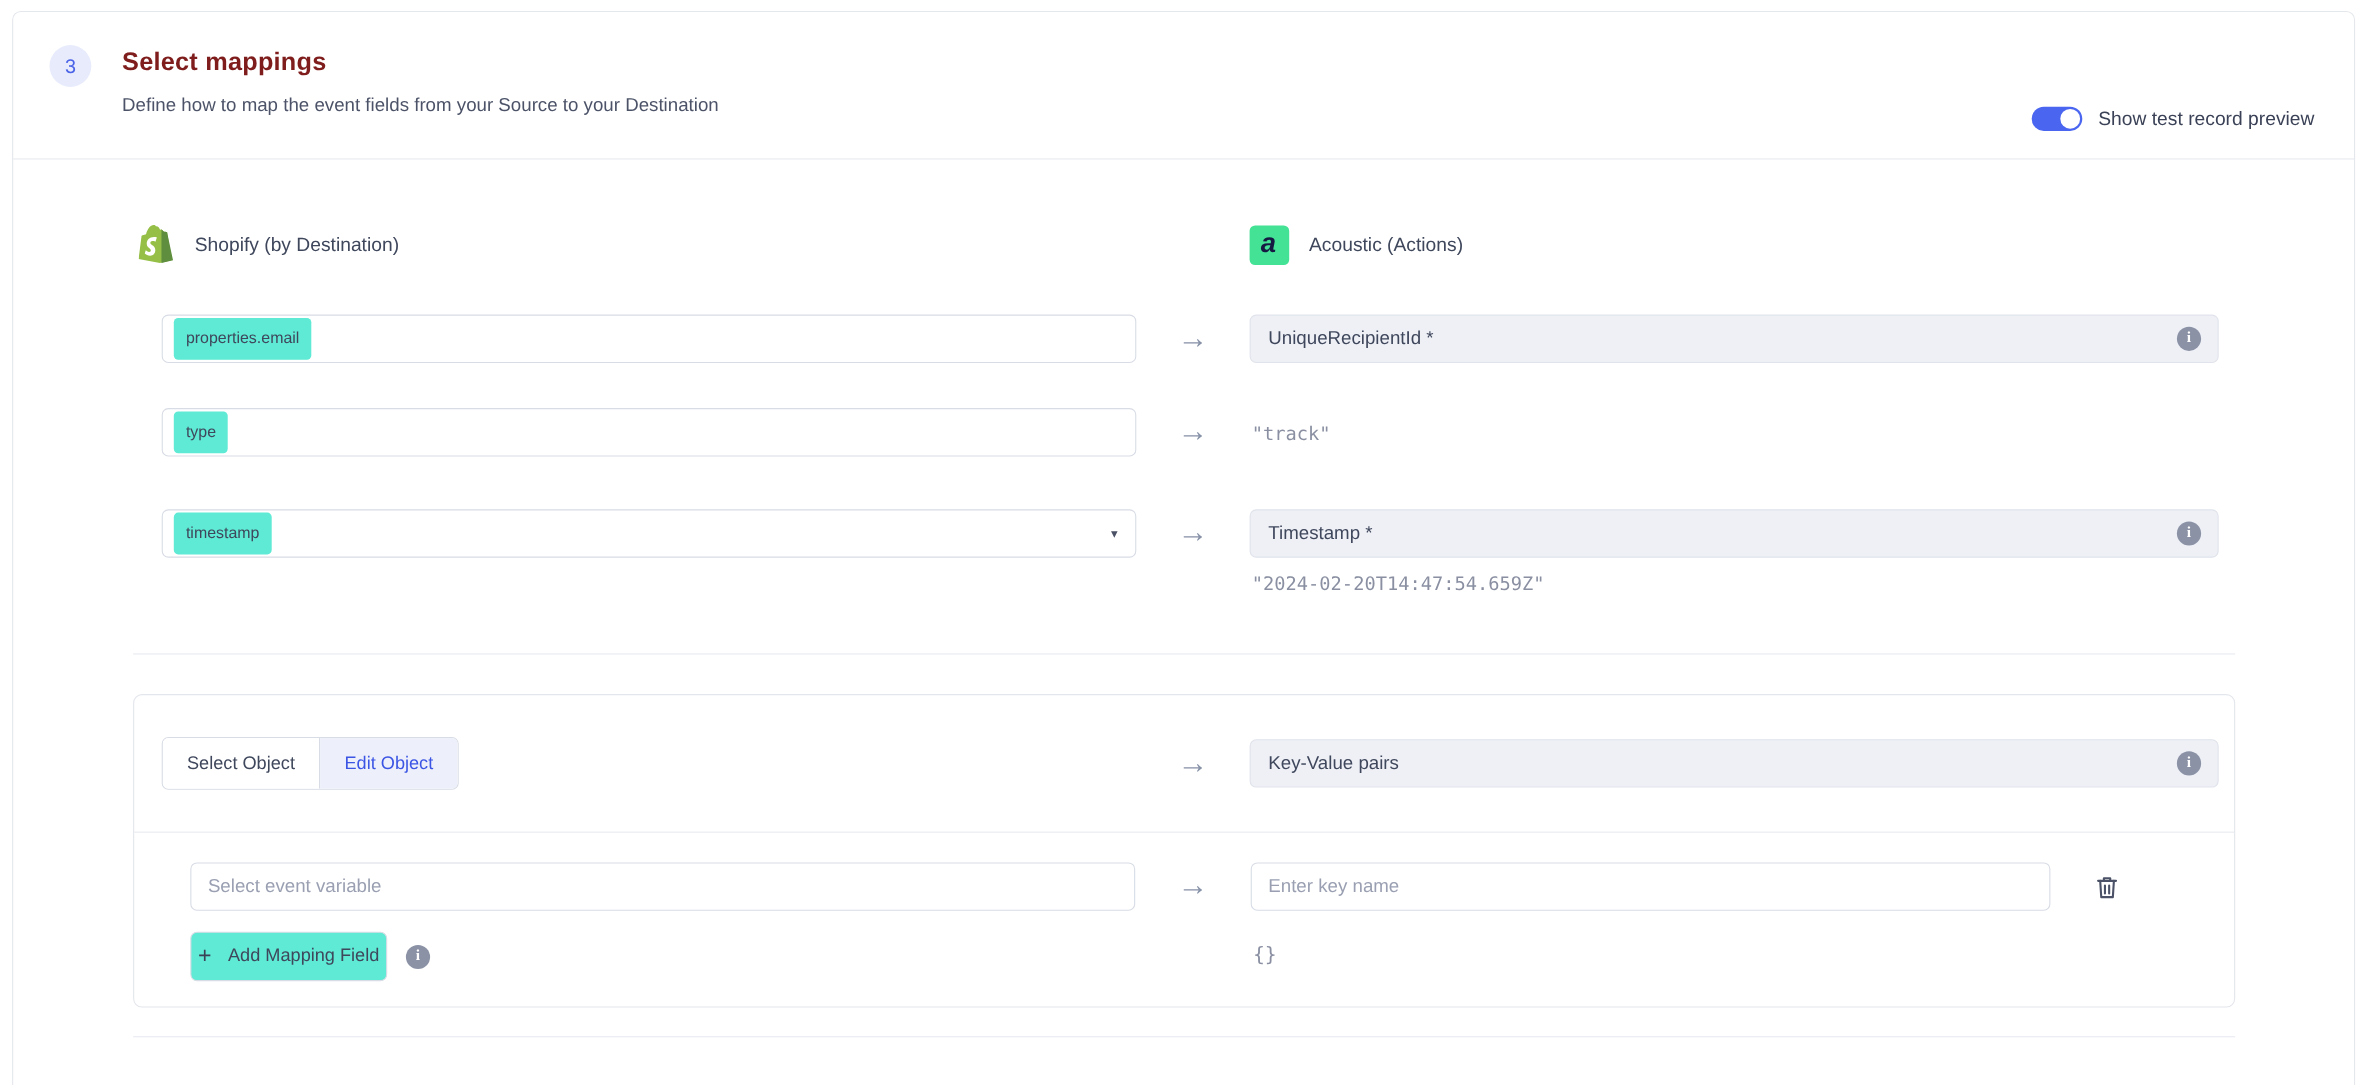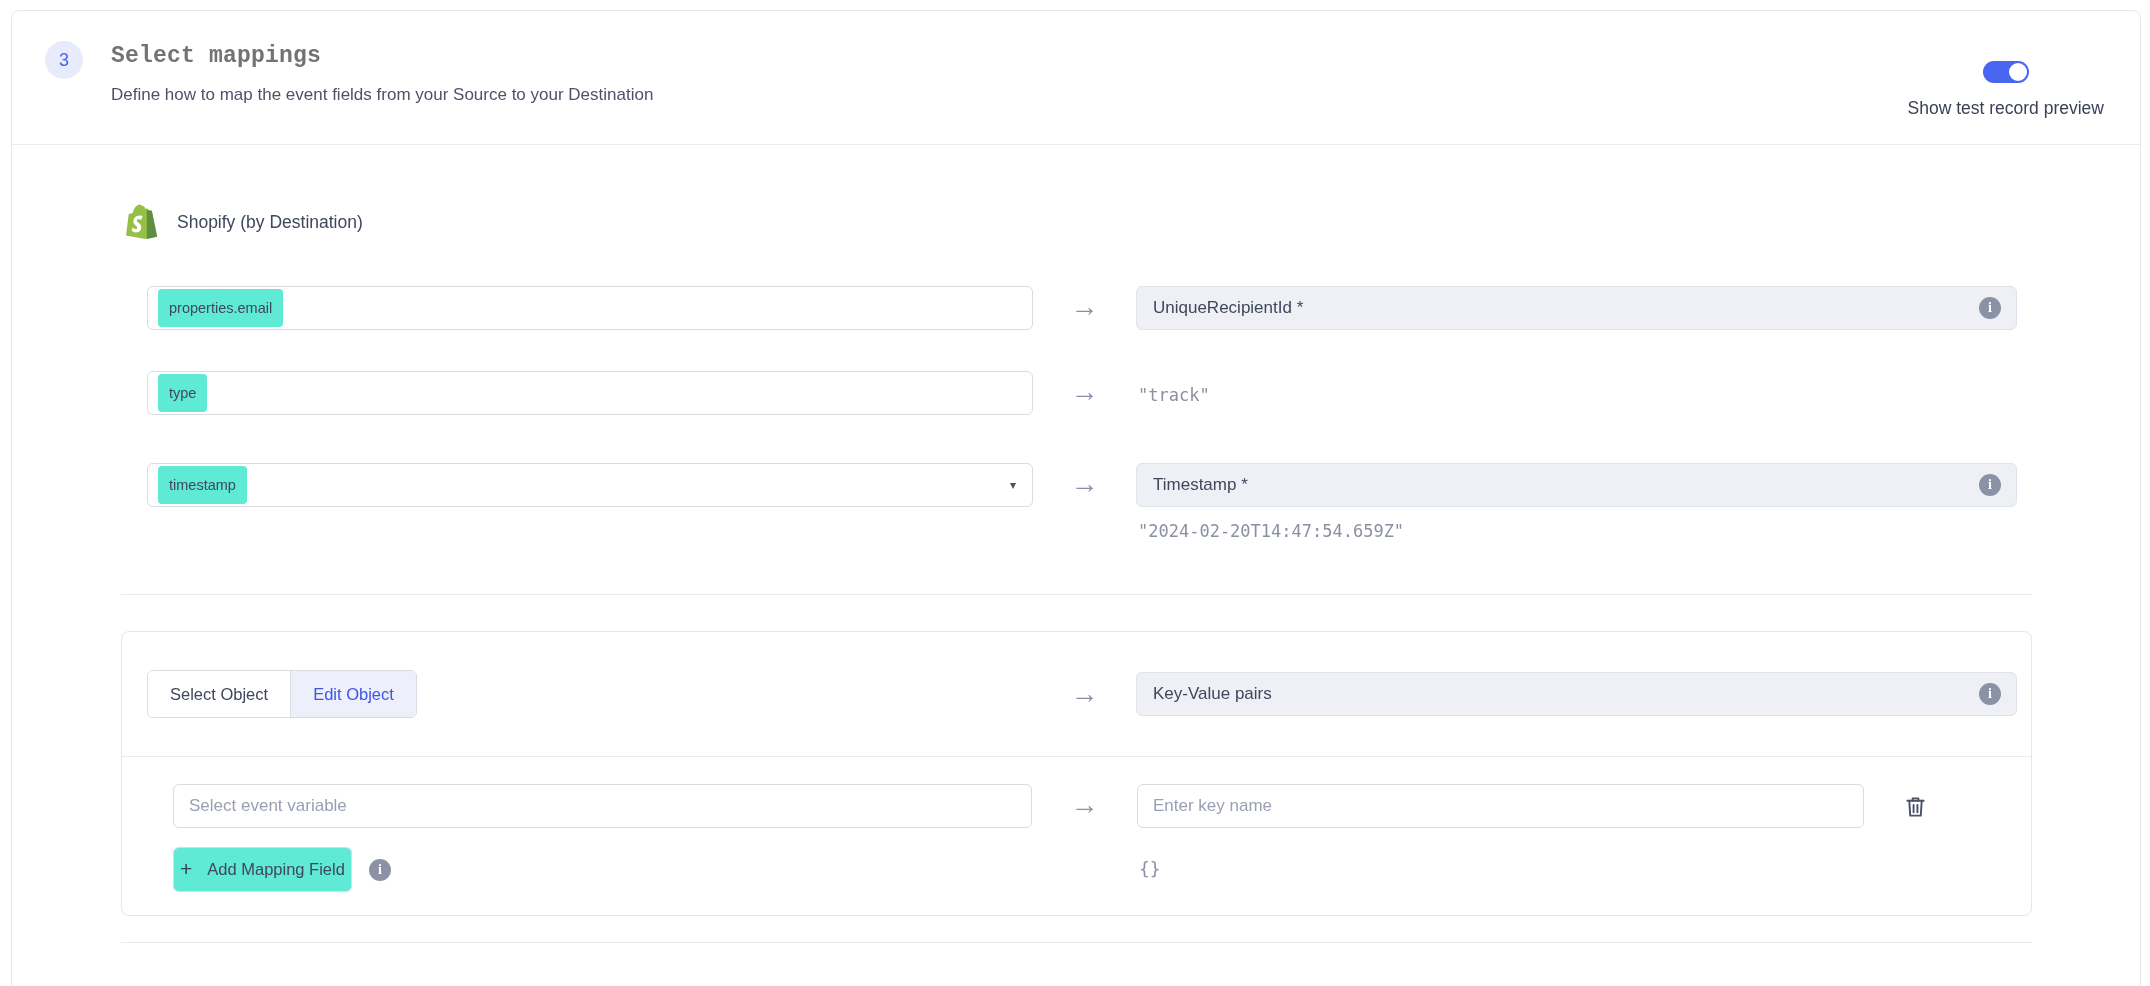--- a/index.html
+++ b/index.html
@@ -9,23 +9,23 @@
   .card { position:absolute; left:11px; top:10px; width:2130px; height:1200px;
     background:#fff; border:1px solid #e4e7ec; border-radius:8px; }
 
   
   .card-header { position:relative; height:134px; padding:27px 36px 0 33px;
     display:flex; border-bottom:1px solid #e8eaf0; }
   .step-badge { width:38px; height:38px; border-radius:50%; background:#e7ebfc;
     color:#4a63e7; font-size:18px; font-weight:500; display:flex;
     align-items:center; justify-content:center; flex:none; margin-top:3px; }
   .header-text { margin-left:28px; }
-  .page-title { font-size:23px; font-weight:700; color:#737373; margin-top:5px; letter-spacing:.2px;font-family:Liberation Mono, monospace; }
+  .page-title { font-size:23px; font-weight:700; color:#7f1d1d; margin-top:5px; letter-spacing:.2px; }
   .page-subtitle { margin-top:16px; font-size:17px; color:#4c5368; }
-  .toggle-wrap { position:absolute; right:36px; bottom:25px; display:flex; align-items:center; gap:15px;flex-direction:column; }
+  .toggle-wrap { position:absolute; right:36px; bottom:25px; display:flex; align-items:center; gap:15px; }
   .toggle { width:46px; height:22px; border-radius:11px; background:#4a66f0;
     position:relative; cursor:pointer; flex:none; }
   .toggle-knob { position:absolute; right:2px; top:2px; width:18px; height:18px;
     border-radius:50%; background:#fff; }
   .toggle-label { font-size:17.5px; color:#3b4257; }
 
   
   .content { padding:0 108px 0 109px; }
 
   .col-headers { margin-top:59px; display:grid; grid-template-columns:1010px 1fr;
@@ -126,20 +126,24 @@
     <div class="col-headers">
       <div class="col-head">
         <span style="line-height:0;">
           <svg width="33" height="37" viewBox="0 0 33 37">
             <path d="M25.9 7.1c0-.2-.2-.3-.3-.3-.1 0-2.6-.2-2.6-.2s-1.7-1.7-1.9-1.9c-.2-.2-.6-.1-.7-.1l-.9.3C18.9 3.3 17.9 1.7 16 1.7h-.2C15.3.9 14.6.6 14 .6 9.6.6 7.5 6.1 6.8 8.9l-3.1.9c-1 .3-1 .3-1.1 1.2L0 31.4 19.4 35l10.5-2.3L25.9 7.1z" fill="#95BF47"></path>
             <path d="M25.6 6.8c-.1 0-2.6-.2-2.6-.2s-1.7-1.7-1.9-1.9c-.1-.1-.2-.1-.3-.1V35l10.5-2.3L25.9 7.1c0-.2-.2-.3-.3-.3z" fill="#5E8E3E"></path>
             <path d="M16.6 11.9l-1.3 3.9s-1.1-.6-2.5-.6c-2 0-2.1 1.3-2.1 1.6 0 1.7 4.5 2.4 4.5 6.4 0 3.2-2 5.2-4.7 5.2-3.3 0-4.9-2-4.9-2l.9-2.9s1.7 1.5 3.2 1.5c1 0 1.4-.8 1.4-1.3 0-2.3-3.7-2.4-3.7-6.1 0-3.1 2.2-6.1 6.7-6.1 1.7 0 2.5.4 2.5.4z" fill="#fff"></path>
           </svg>
         </span>
         <span>Shopify (by Destination)</span>
+      </div>
+      <div class="col-head">
+        <span class="acoustic-icon"></span>
+        <span>Acoustic (Actions)</span>
       </div>
     </div>
 
     <div class="map-row m1">
       <div class="src-input">
         <span class="chip">properties.email</span>
       </div>
       <div class="arrow-cell"></div>
       <div>
         <div class="dest-field">

